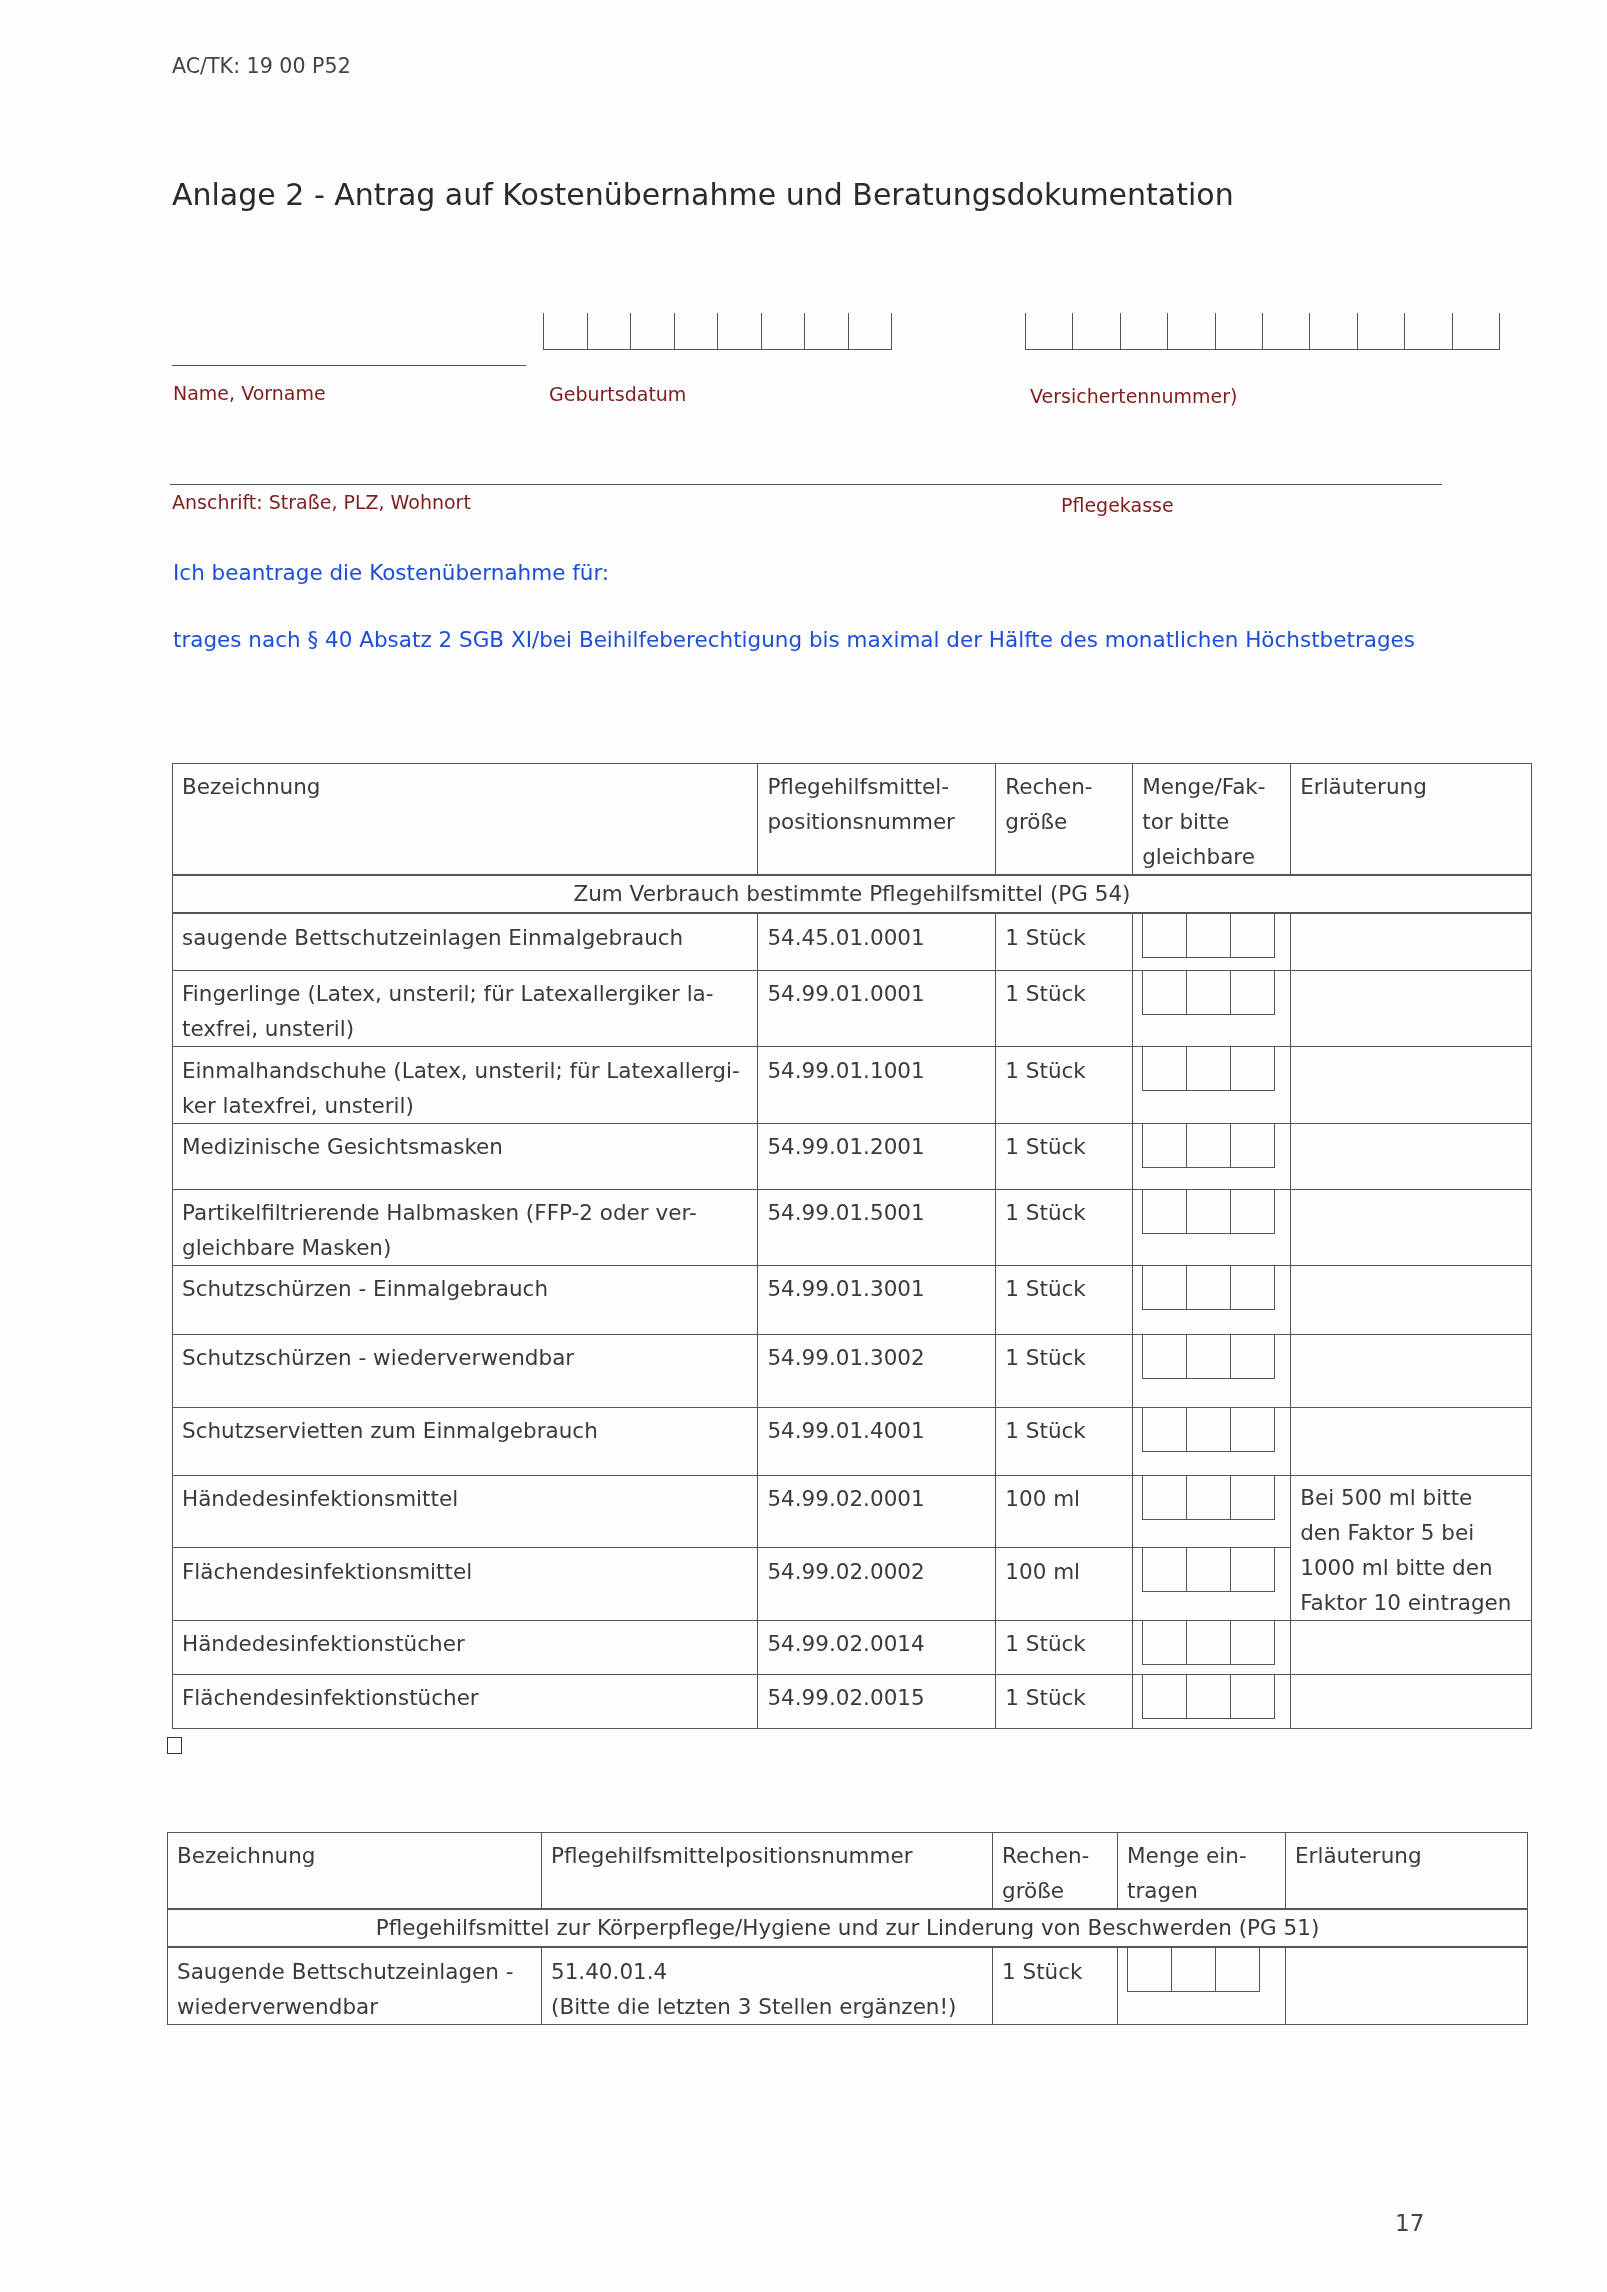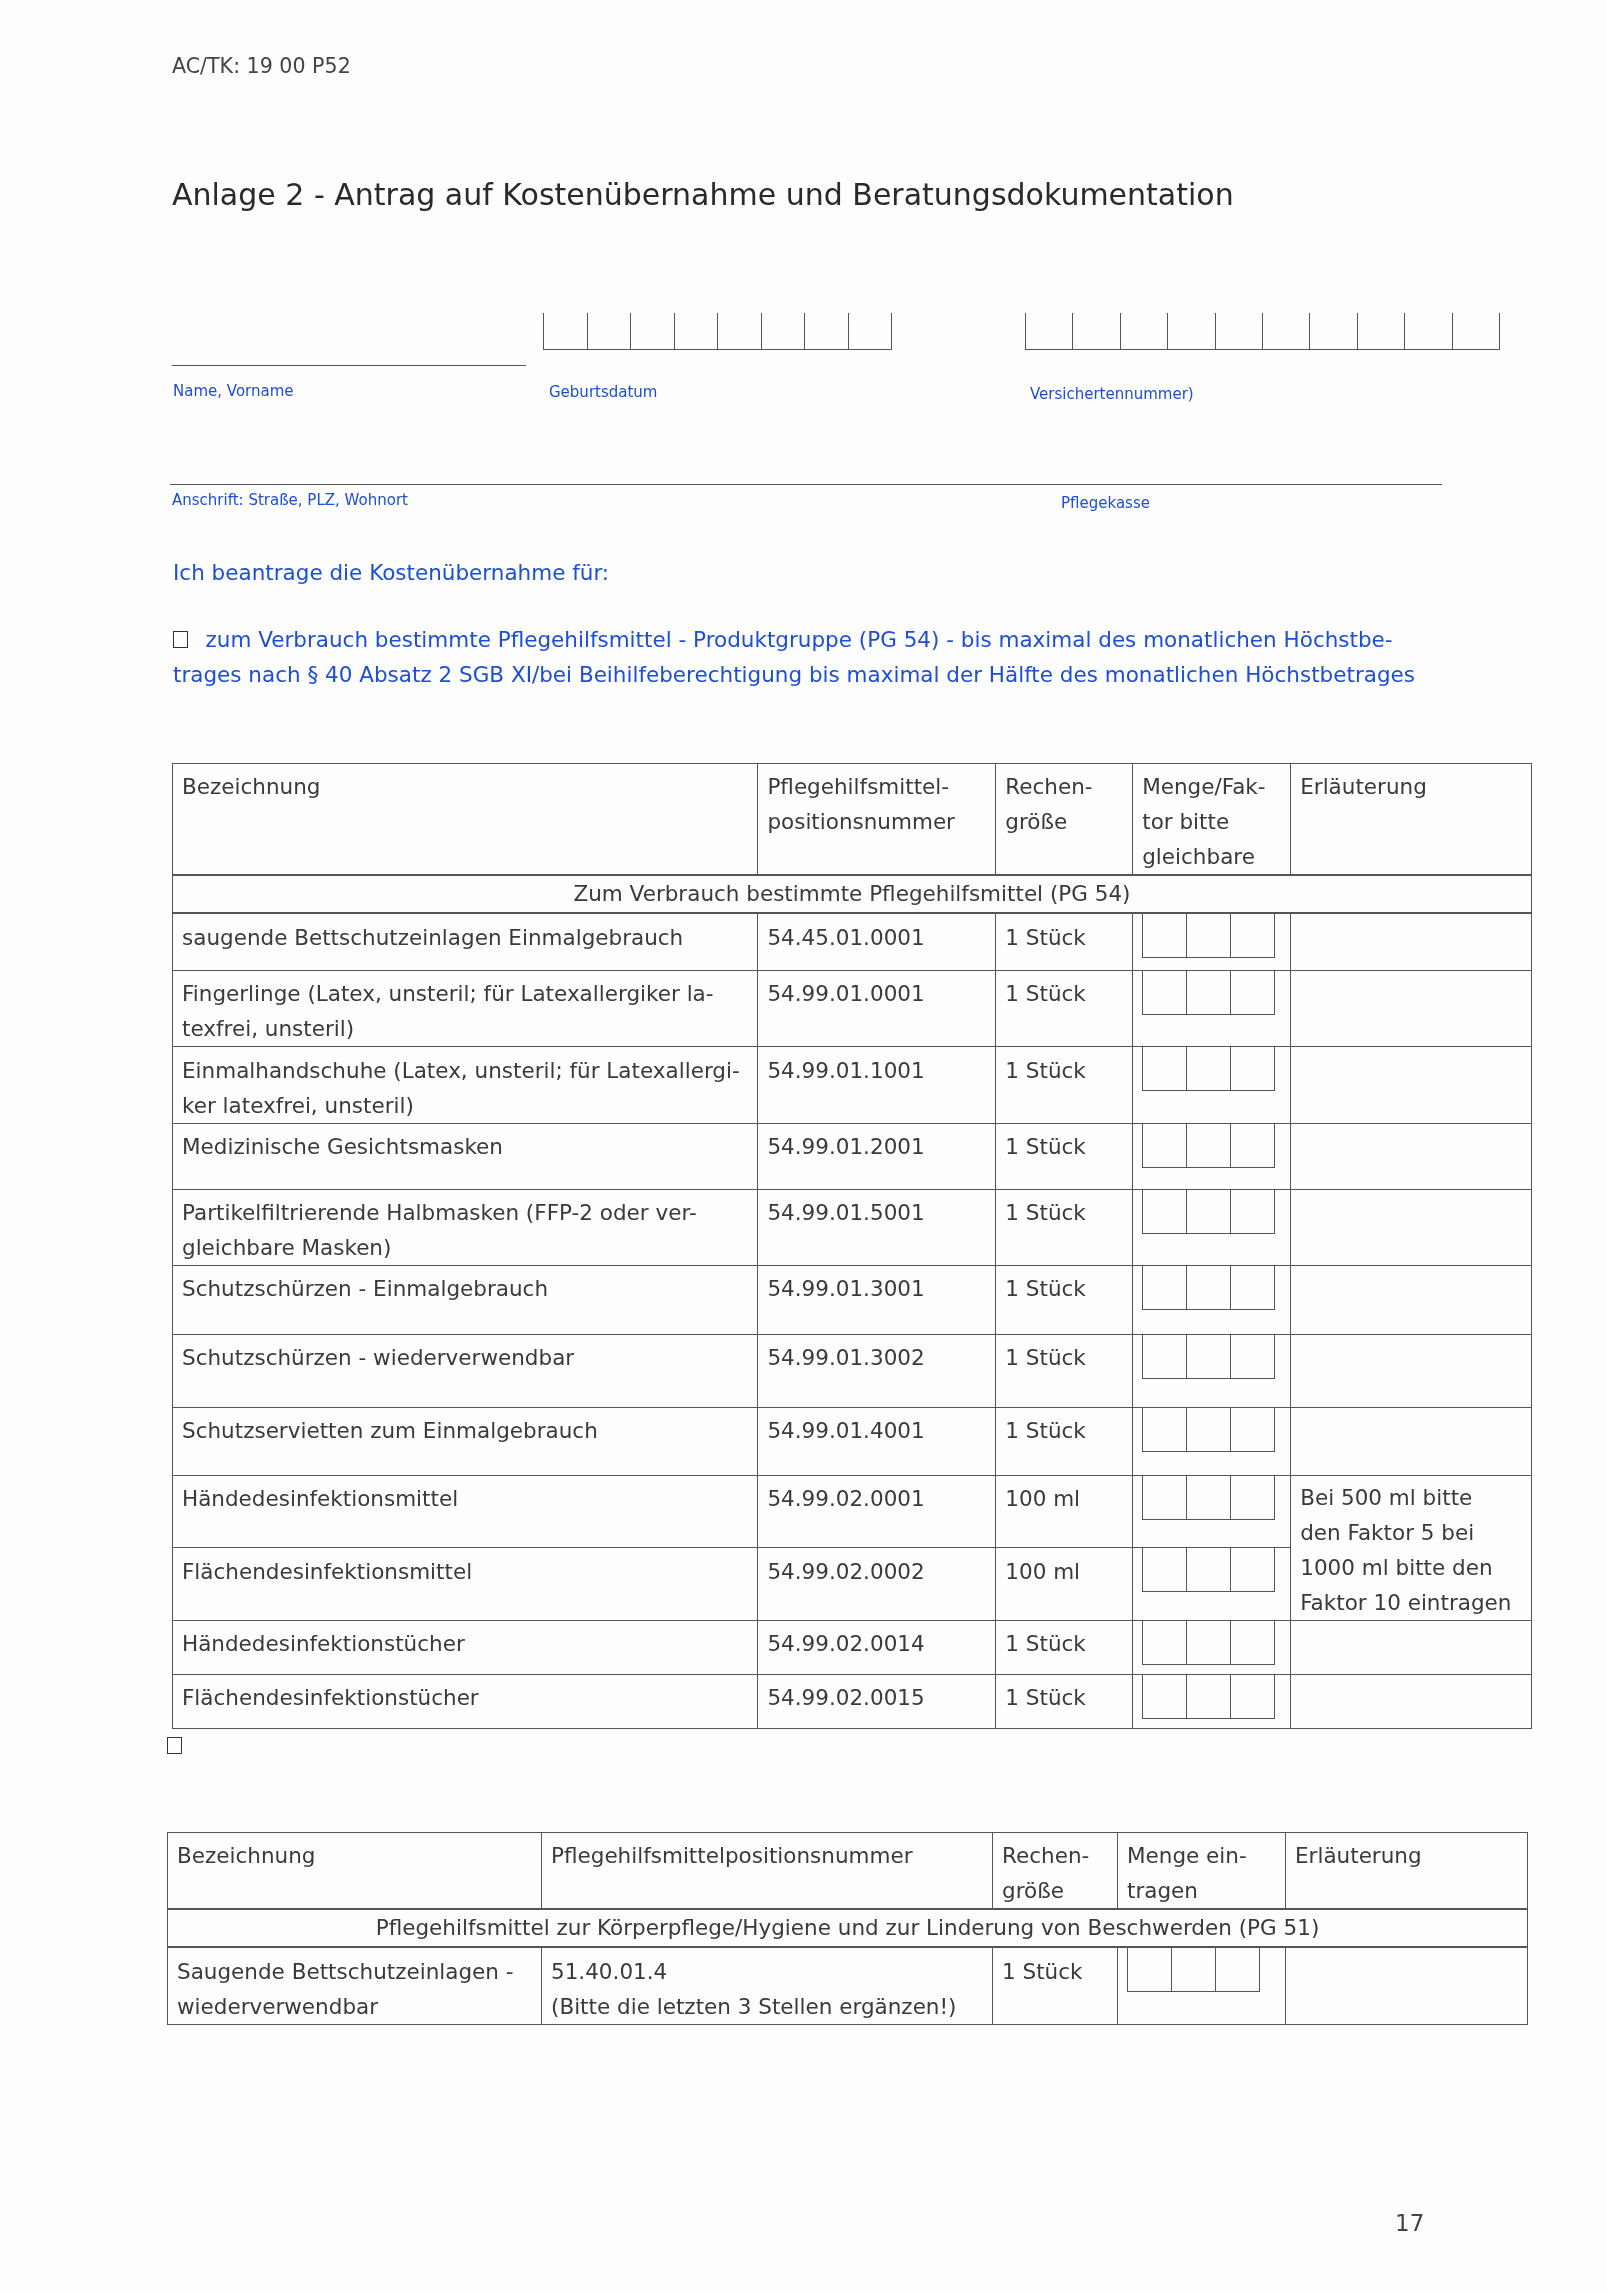--- a/index.html
+++ b/index.html
@@ -7,21 +7,21 @@
     width:1608px; height:2293px; background:#fdfdfd; position:relative; overflow:hidden;
     font-family:"DejaVu Sans","Liberation Sans",sans-serif; color:#333;
   }
   .abs { position:absolute; }
   .ref { left:172px; top:54px; font-size:20.6px; color:#444; }
   .title { left:172px; top:177px; font-size:30px; color:#2a2a2a; }
   .cells { display:flex; border-bottom:1.8px solid #555; height:36px; }
   .cells span { border-left:1.3px solid #555; }
   .cells span:last-child { border-right:1.3px solid #555; }
   .line { border-top:1.8px solid #555; }
-  .lbl { font-size:15px; color:#1d4ed8; }
+  .lbl { font-size:19px; color:#7f1d1d; }
   .para { font-size:21.5px; color:#1d4ed8; line-height:35px; }
   .chk { display:inline-block; width:12.5px; height:15px; border:1.8px solid #333; vertical-align:-0.9px; margin-right:18px; }
   table.t { position:absolute; border-collapse:collapse; font-size:21.5px; color:#3a3a3a; }
   table.t td { border:1.3px solid #555; vertical-align:top; padding:5.4px 9px 0 9px; line-height:35px; }
   table.t tr.sec td { border-top:2.7px solid #555; border-bottom:2.7px solid #555; text-align:center; padding:0; line-height:36px;margin-left:8px; }
   .qbox { display:inline-flex; border:1.3px solid #555; border-top:none; height:43px; margin-top:-5.4px; }
   .qbox span { width:43px; border-right:1.3px solid #555; }
   .qbox span:last-child { border-right:none; }
   .pageno { left:1395px; top:2210px; font-size:23px; color:#444; }
 </style>
@@ -58,21 +58,20 @@
 <div class="abs lbl" style="left:549px; top:383px;">Geburtsdatum</div>
 <div class="abs lbl" style="left:1030px; top:385px;">Versichertennummer)</div>
 
 <div class="abs line" style="left:170px; top:484px; width:1272px;"></div>
 <div class="abs lbl" style="left:172px; top:491px;">Anschrift: Straße, PLZ, Wohnort</div>
 <div class="abs lbl" style="left:1061px; top:494px;">Pflegekasse</div>
 
 <div class="abs para" style="left:173px; top:555px;">Ich beantrage die Kostenübernahme für:</div>
 
 <div class="abs para" style="left:173px; top:622px; width:1325px;">
-  <div><span class="chk"></span><span>zum Verbrauch bestimmte Pflegehilfsmittel - Produktgruppe (PG 54) - bis maximal des monatlichen Höchstbe-</span></div>
   <div>trages nach § 40 Absatz 2 SGB XI/bei Beihilfeberechtigung bis maximal der Hälfte des monatlichen Höchstbetrages</div>
 </div>
 
 <table class="t" style="left:172px; top:763px; width:1360px;">
   <colgroup>
       <col style="width:586px">
       <col style="width:238px">
       <col style="width:137px">
       <col style="width:158px">
       <col style="width:241px">

